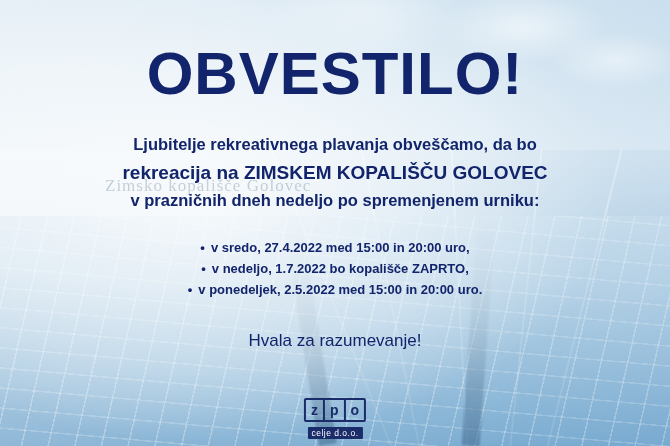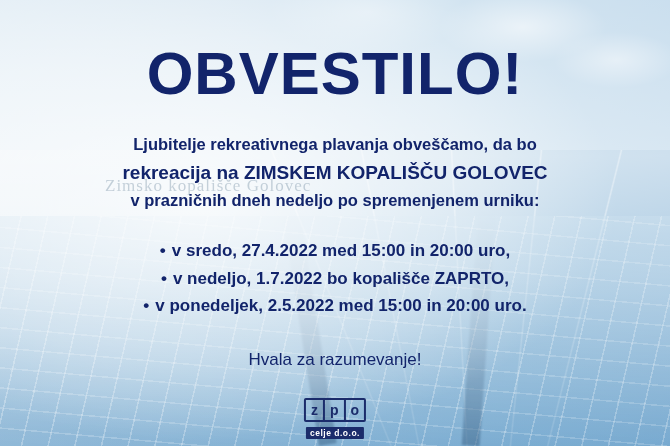--- a/index.html
+++ b/index.html
@@ -121,21 +121,21 @@
   .intro-line2 { font-size: 19px; margin-top: 2px; text-align: right; }
   .intro-line3 { font-size: 16.5px; margin-top: 3px; }
 
   .bullets {
     margin-top: 24px;
     color: #12246b;
     font-weight: bold;
     line-height: 1.62;
   }
   .bullet {
-    font-size: 17px;
+    font-size: 13px;
     white-space: nowrap;
   }
   .bullet .dot { margin-right: 6px; }
 
   .thanks {
     margin-top: 30px;
     font-size: 17px;
     color: #12246b;
   }
 
@@ -170,21 +170,20 @@
   .logo-sub {
     margin-top: 4px;
     font-size: 8.5px;
     letter-spacing: 0.5px;
     color: #1b2c6b;
     background: #1b2c6b;
     color: #ffffff;
     padding: 1px 4px;
     display: inline-block;
     border-radius: 1px;
-    font-weight: bold;
   }
 </style>
 </head>
 <body>
 
 <div class="poster">
 
   <div class="bg">
     <div class="bg-top"></div>
 

